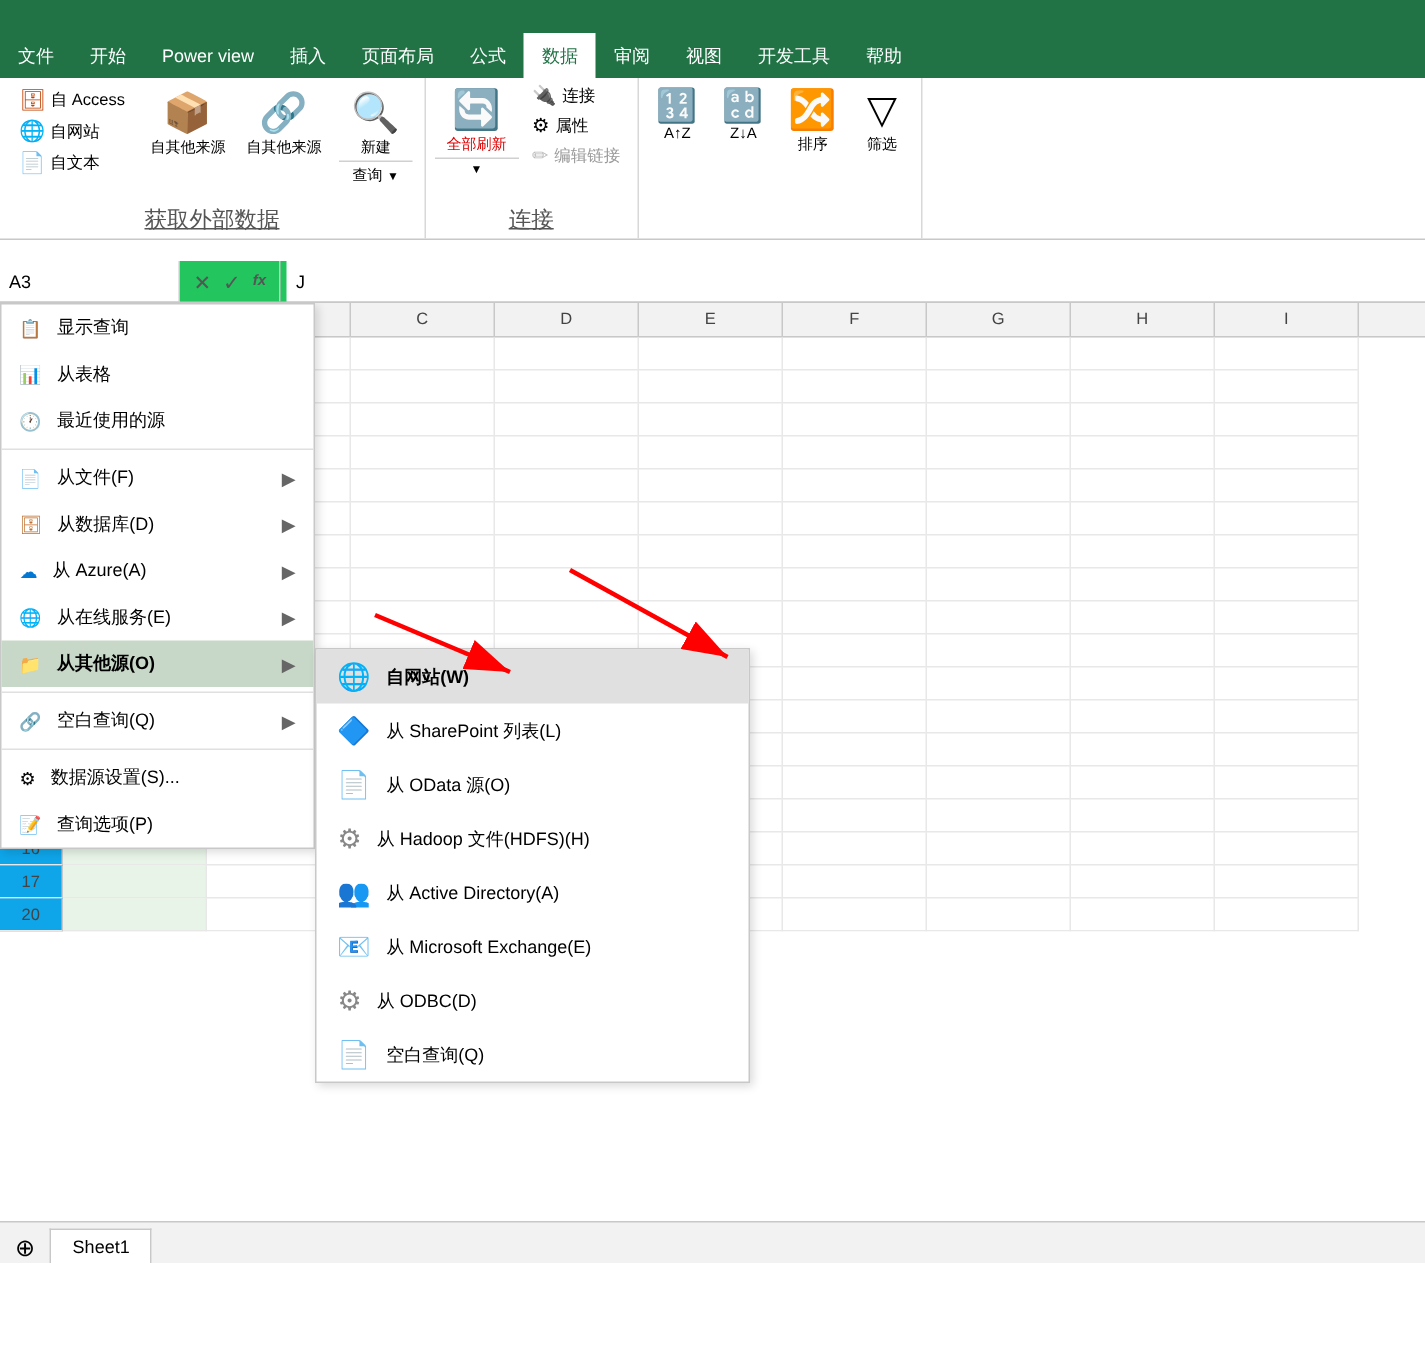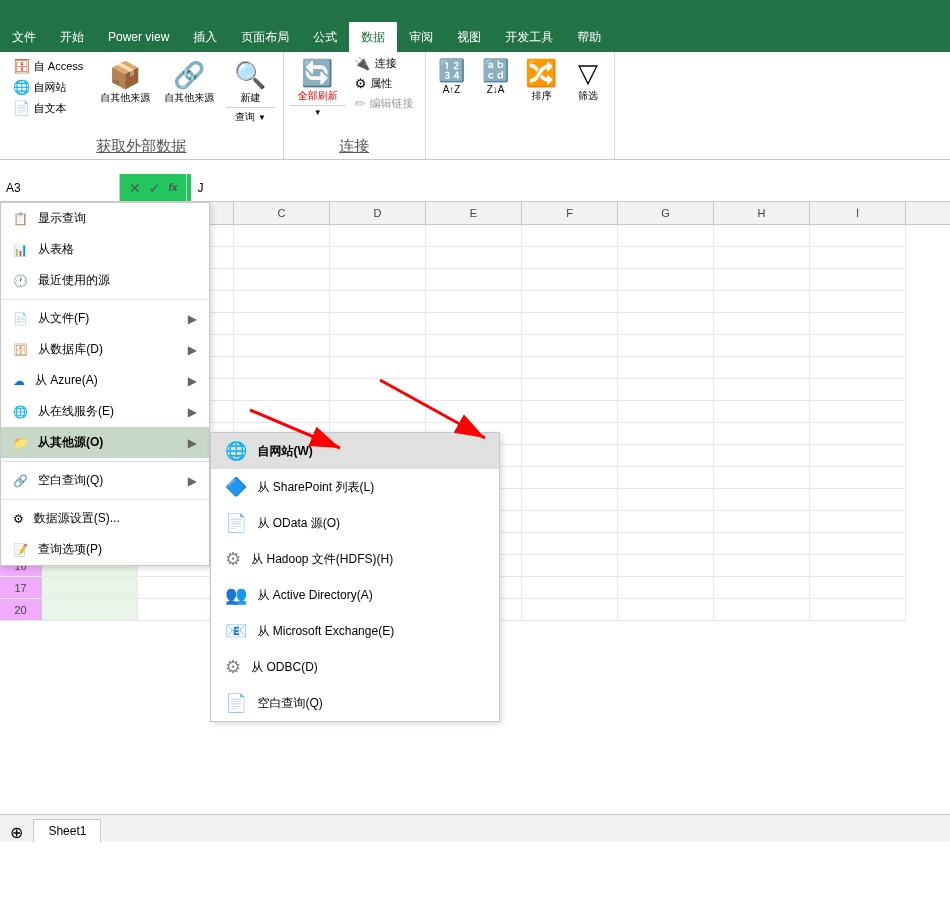--- a/index.html
+++ b/index.html
@@ -206,21 +206,21 @@
     .row-header {
       width: 42px;
       min-width: 42px;
       border-right: 1px solid #c8c8c8;
       border-bottom: 1px solid #e8e8e8;
       display: flex;
       align-items: center;
       justify-content: center;
       font-size: 11px;
       color: #444;
-      background: #f0abfc;
+      background: #0ea5e9;
     }
     .row-header.highlight { background: #d6e8d6; }
     .cell {
       width: 96px;
       min-width: 96px;
       height: 22px;
       border-right: 1px solid #e8e8e8;
       border-bottom: 1px solid #e8e8e8;
       padding: 0 3px;
       font-size: 12px;

